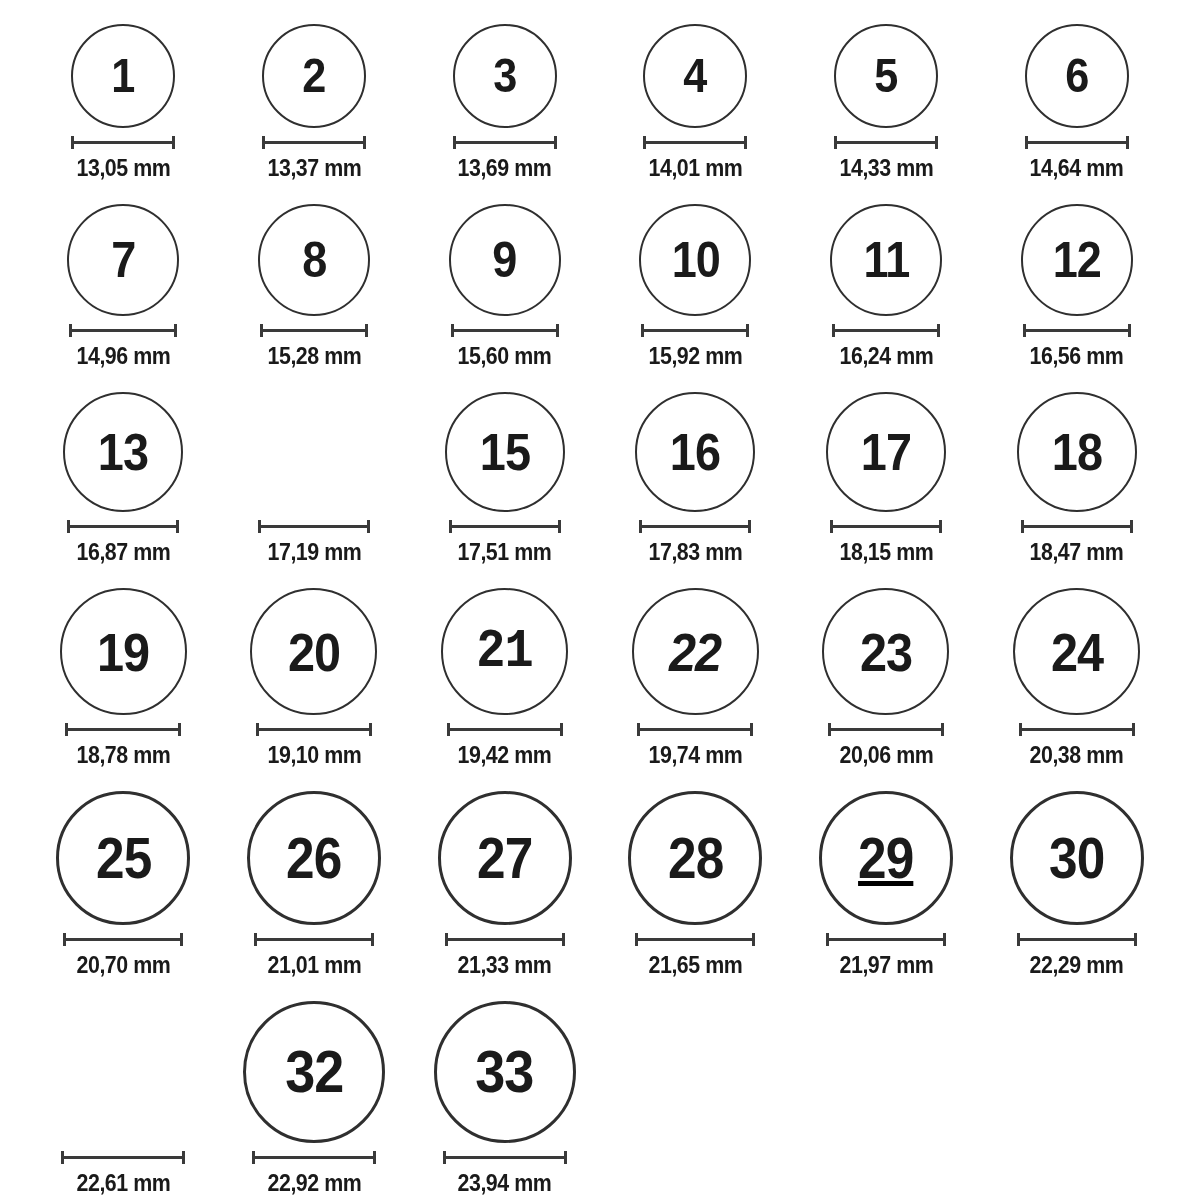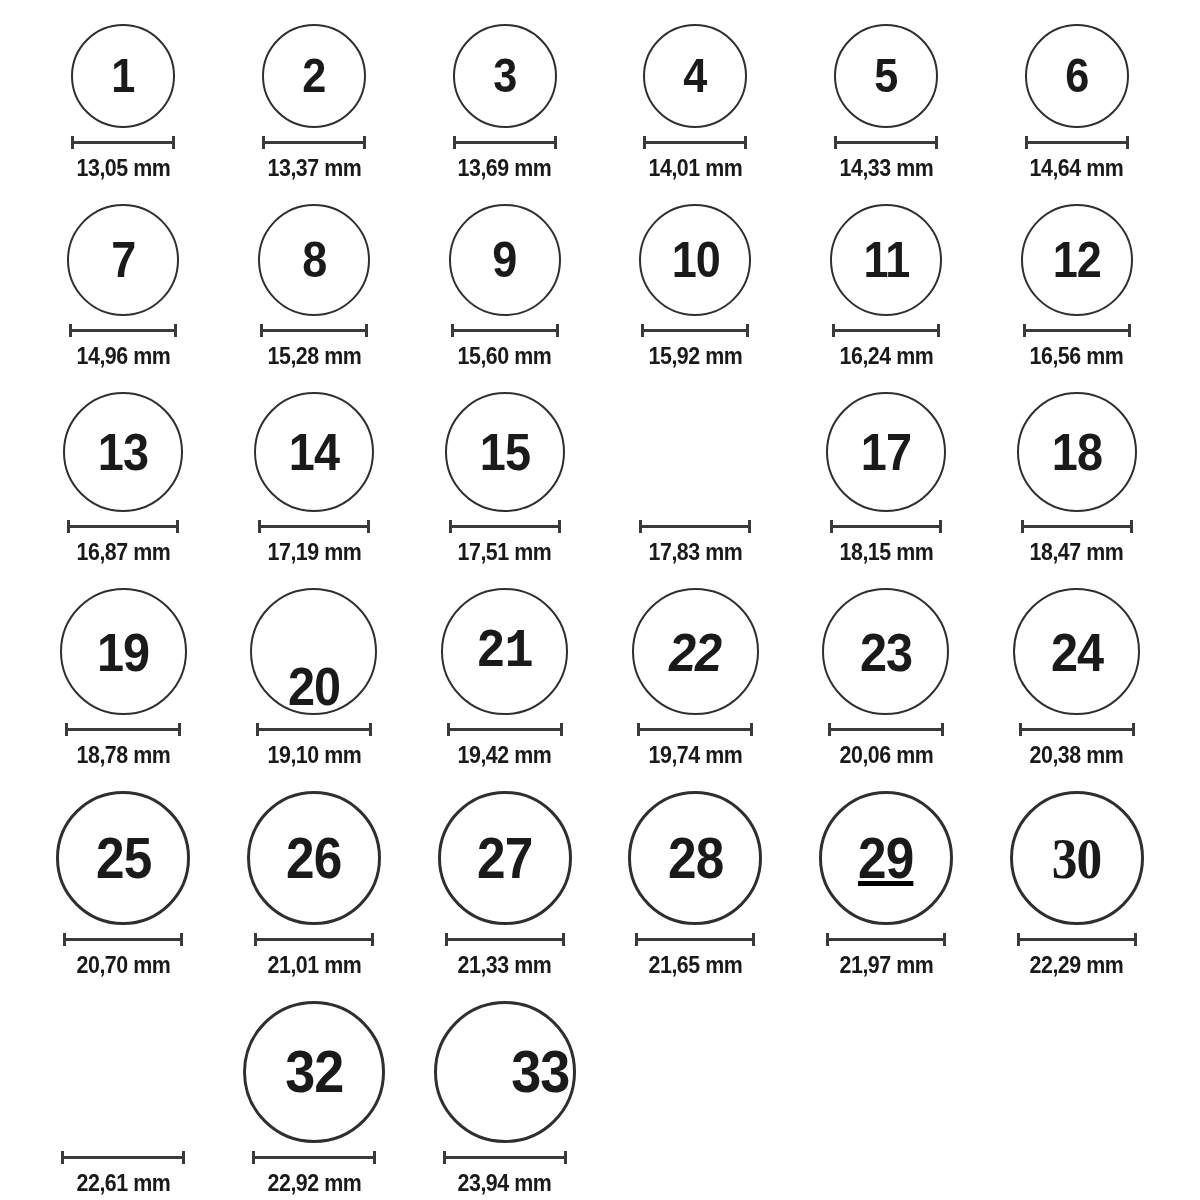--- a/index.html
+++ b/index.html
@@ -220,42 +220,42 @@
       <span class="num" style="font-size: 52px;">13</span>
     </div>
     <div class="measure" style="width: 112px;">
       <span class="tick left"></span>
       <span class="bar"></span>
       <span class="tick right"></span>
     </div>
     <div class="label">16,87 mm</div>
   </div>
     <div class="cell">
-    <div class="circle" style="width: 120px; height: 120px; border-width: 2.6px;">
-      <span class="num" style="font-size: 52px;">14</span>
-    </div>
     <div class="measure" style="width: 112px;">
       <span class="tick left"></span>
       <span class="bar"></span>
       <span class="tick right"></span>
     </div>
     <div class="label">17,19 mm</div>
   </div>
     <div class="cell">
     <div class="circle" style="width: 120px; height: 120px; border-width: 2.6px;">
       <span class="num" style="font-size: 52px;">15</span>
     </div>
     <div class="measure" style="width: 112px;">
       <span class="tick left"></span>
       <span class="bar"></span>
       <span class="tick right"></span>
     </div>
     <div class="label">17,51 mm</div>
   </div>
     <div class="cell">
+    <div class="circle" style="width: 120px; height: 120px; border-width: 2.6px;">
+      <span class="num" style="font-size: 52px;">16</span>
+    </div>
     <div class="measure" style="width: 112px;">
       <span class="tick left"></span>
       <span class="bar"></span>
       <span class="tick right"></span>
     </div>
     <div class="label">17,83 mm</div>
   </div>
     <div class="cell">
     <div class="circle" style="width: 120px; height: 120px; border-width: 2.6px;">
       <span class="num" style="font-size: 52px;">17</span>
@@ -283,21 +283,21 @@
       <span class="num" style="font-size: 54px;">19</span>
     </div>
     <div class="measure" style="width: 116px;">
       <span class="tick left"></span>
       <span class="bar"></span>
       <span class="tick right"></span>
     </div>
     <div class="label">18,78 mm</div>
   </div>
     <div class="cell">
-    <div class="circle" style="width: 127px; height: 127px; border-width: 2.8px; align-items: flex-end;">
+    <div class="circle" style="width: 127px; height: 127px; border-width: 2.8px;">
       <span class="num" style="font-size: 54px;">20</span>
     </div>
     <div class="measure" style="width: 116px;">
       <span class="tick left"></span>
       <span class="bar"></span>
       <span class="tick right"></span>
     </div>
     <div class="label">19,10 mm</div>
   </div>
     <div class="cell">
@@ -393,21 +393,21 @@
       <span class="num" style="font-size: 57px;">29</span>
     </div>
     <div class="measure" style="width: 120px;">
       <span class="tick left"></span>
       <span class="bar"></span>
       <span class="tick right"></span>
     </div>
     <div class="label">21,97 mm</div>
   </div>
     <div class="cell">
-    <div class="circle" style="width: 134px; height: 134px; border-width: 3px; font-family: Liberation Serif, serif;">
+    <div class="circle" style="width: 134px; height: 134px; border-width: 3px;">
       <span class="num" style="font-size: 57px;">30</span>
     </div>
     <div class="measure" style="width: 120px;">
       <span class="tick left"></span>
       <span class="bar"></span>
       <span class="tick right"></span>
     </div>
     <div class="label">22,29 mm</div>
   </div>
     <div class="cell">
@@ -423,21 +423,21 @@
       <span class="num" style="font-size: 60px;">32</span>
     </div>
     <div class="measure" style="width: 124px;">
       <span class="tick left"></span>
       <span class="bar"></span>
       <span class="tick right"></span>
     </div>
     <div class="label">22,92 mm</div>
   </div>
     <div class="cell">
-    <div class="circle" style="width: 142px; height: 142px; border-width: 3px; justify-content: flex-end;">
+    <div class="circle" style="width: 142px; height: 142px; border-width: 3px;">
       <span class="num" style="font-size: 60px;">33</span>
     </div>
     <div class="measure" style="width: 124px;">
       <span class="tick left"></span>
       <span class="bar"></span>
       <span class="tick right"></span>
     </div>
     <div class="label">23,94 mm</div>
   </div>
   </div>

